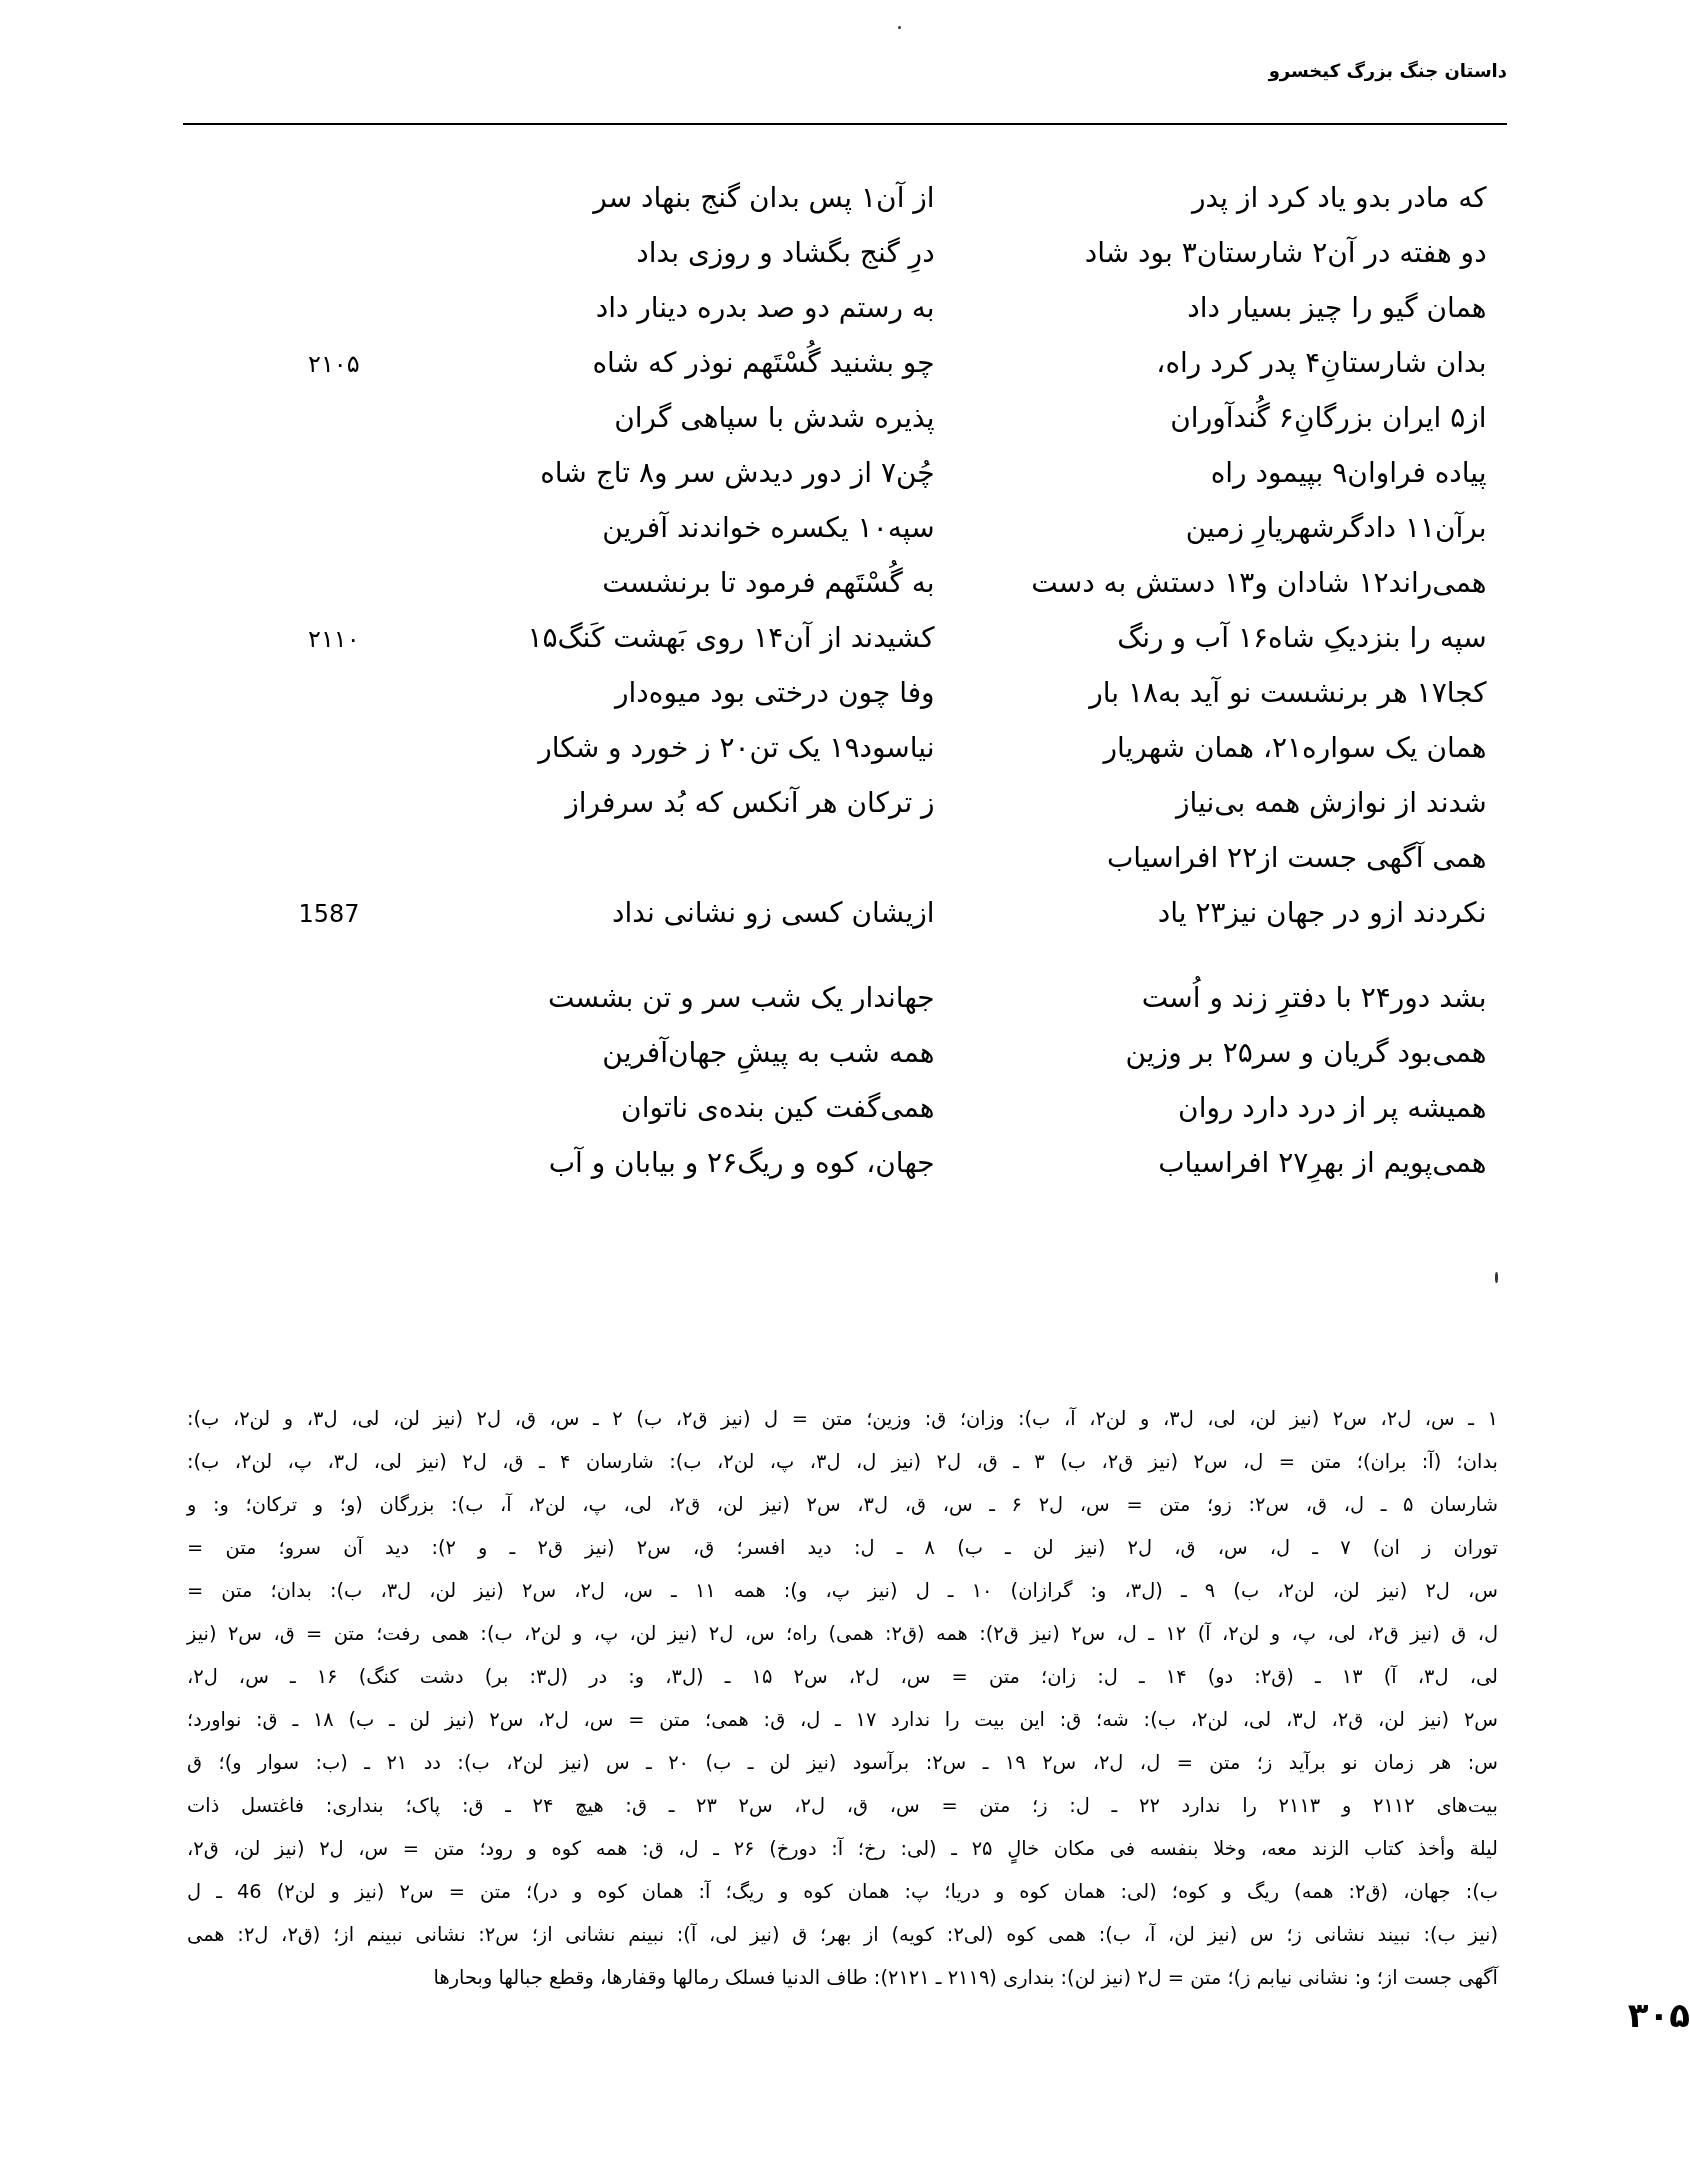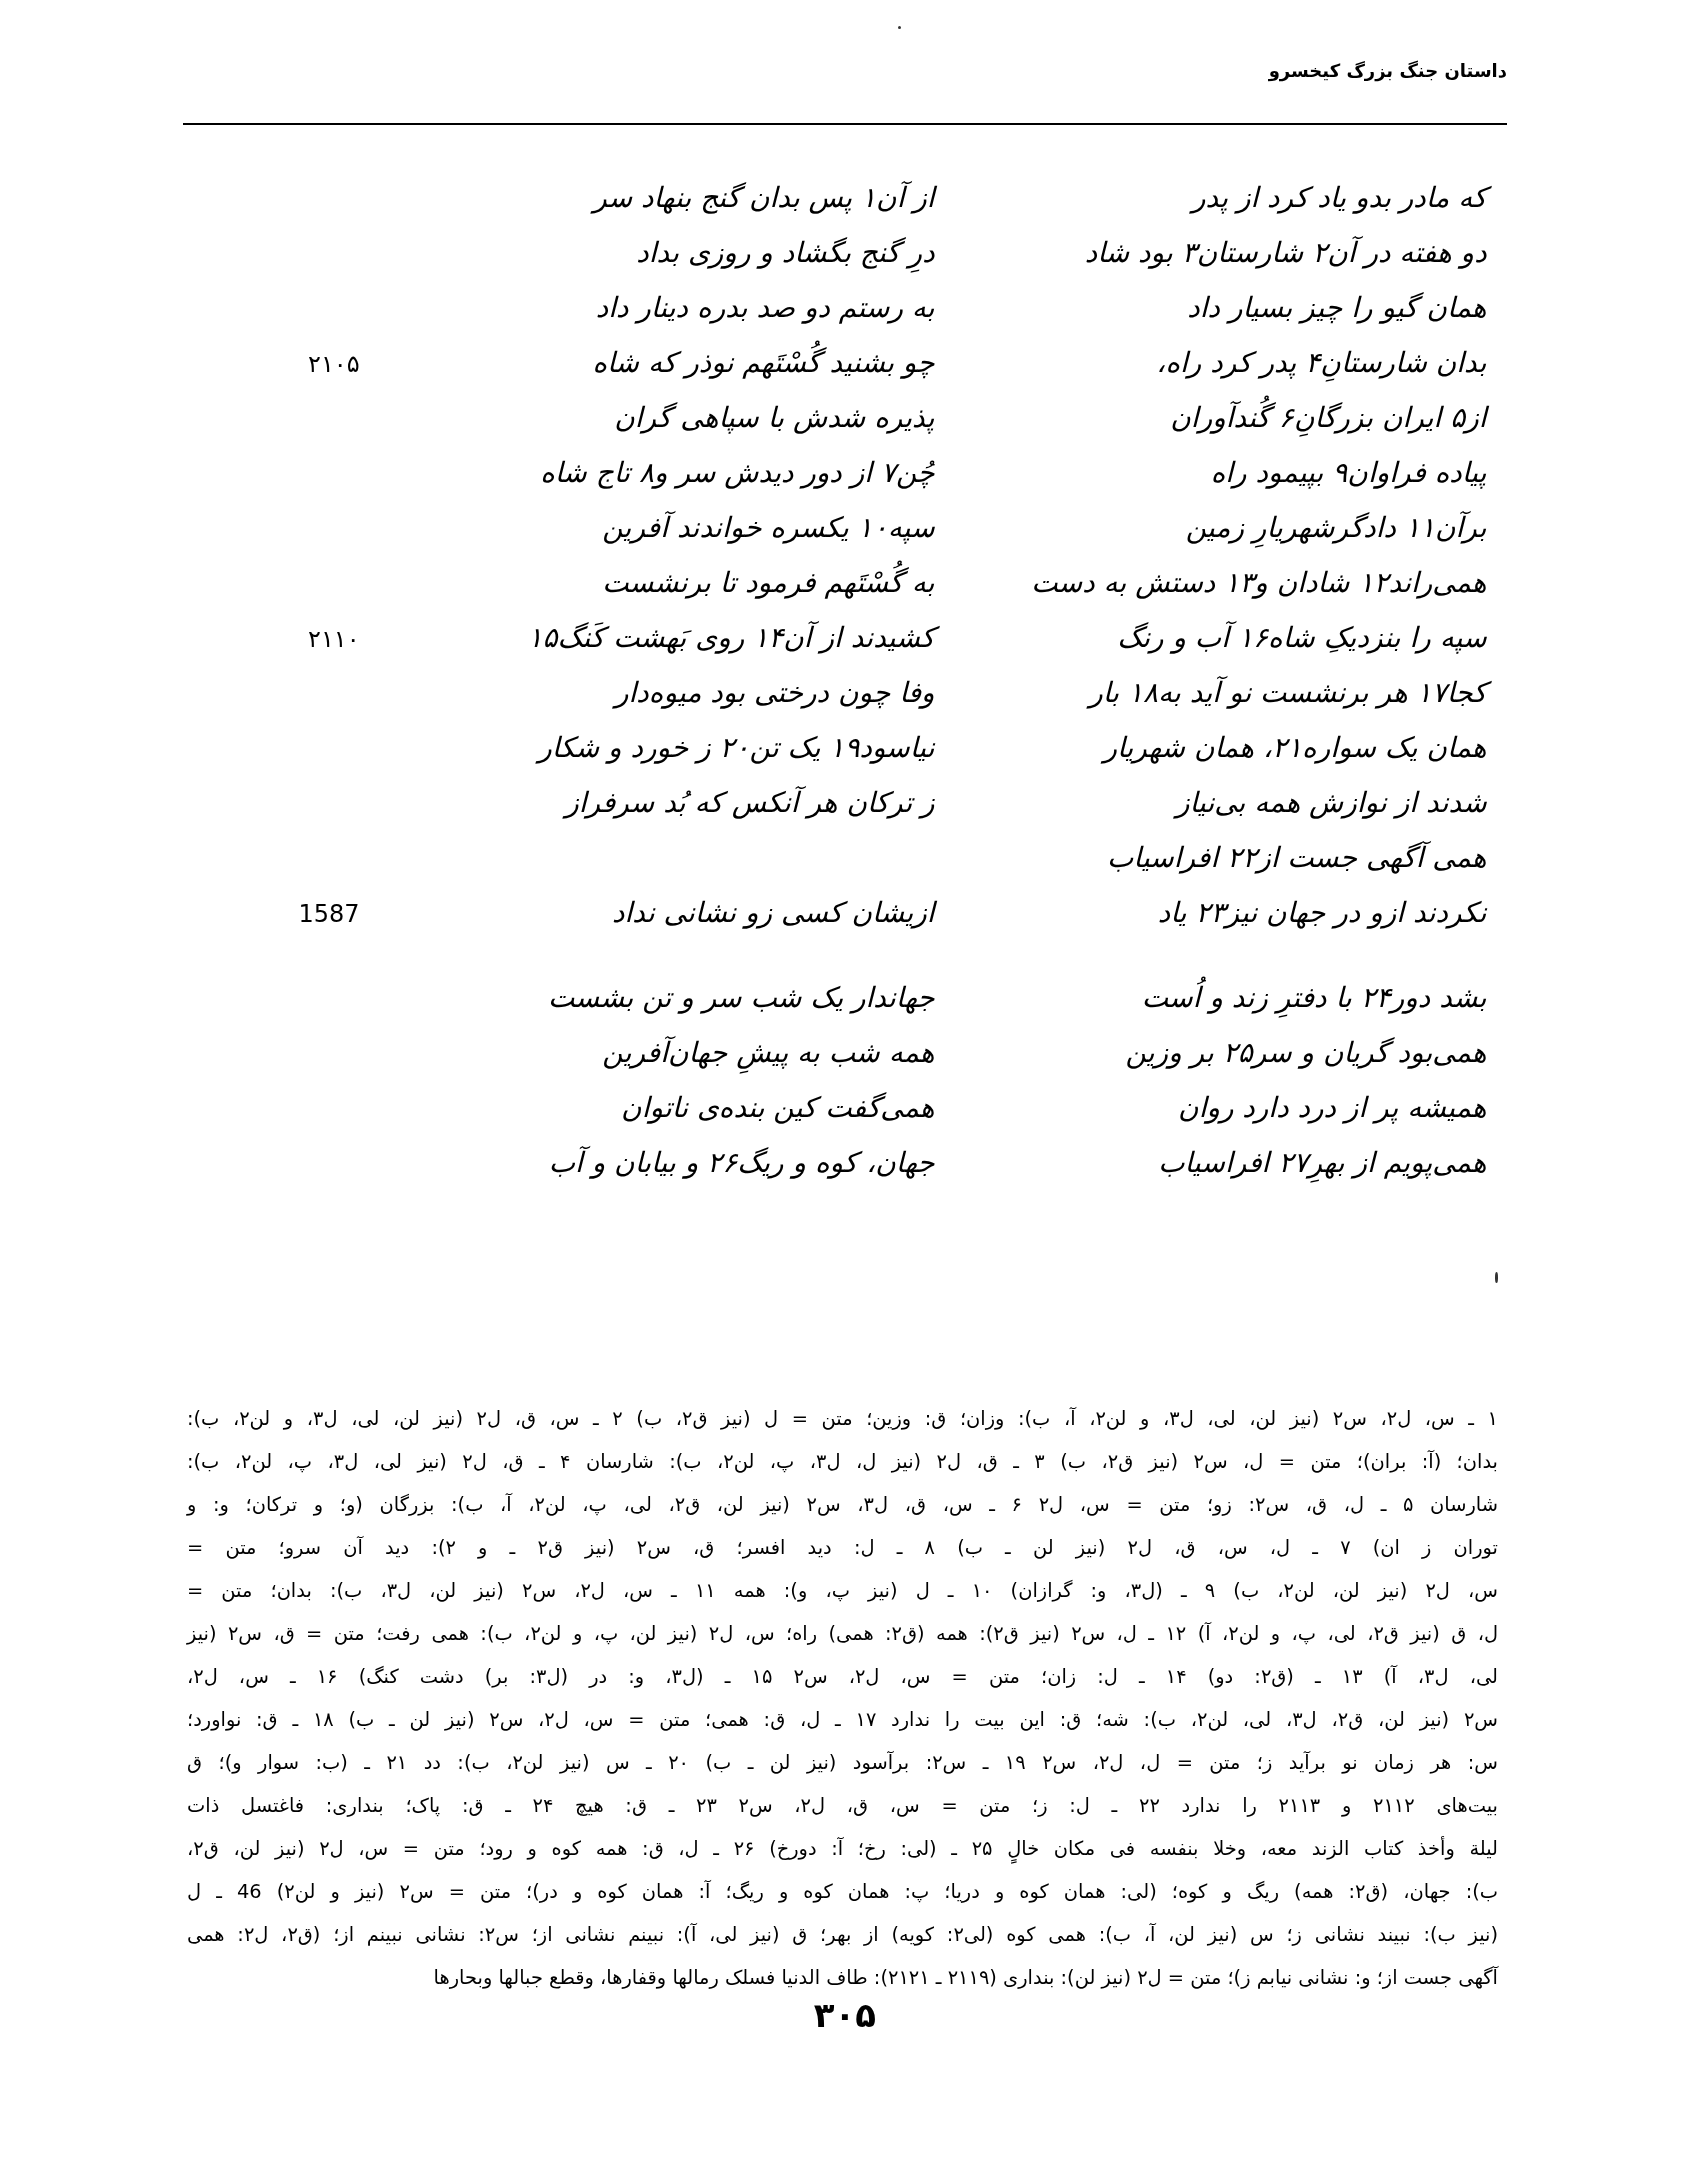--- a/index.html
+++ b/index.html
@@ -65,21 +65,20 @@
   }
   .hemistich {
     flex: 0 0 552px;
     width: 552px;
     font-size: 28px;
     line-height: 1.22;
     display: flex;
     justify-content: space-between;
     white-space: nowrap;
     padding-top: 2.7px;
-    font-style: italic;
   }
   .hemistich.right { padding-left: 23px; }
   .hemistich.left  { padding-right: 20.4px; }
   .footnotes {
     position: absolute;
     top: 1393px;
     right: 183px;
     left: 178px;
     direction: rtl;
     font-size: 19.4px;
@@ -93,21 +92,20 @@
     text-align-last: justify;
   }
   .footnotes p.last { text-align-last: right; }
 
   
   .folio {
     position: absolute;
     top: 1995px;
     left: 0;
     right: 0;
-    text-align: center;
     font-size: 34px;
     font-weight: bold;
   }
 
   
   .speck {
     position: absolute;
     background: #333;
     border-radius: 50%;
   }

